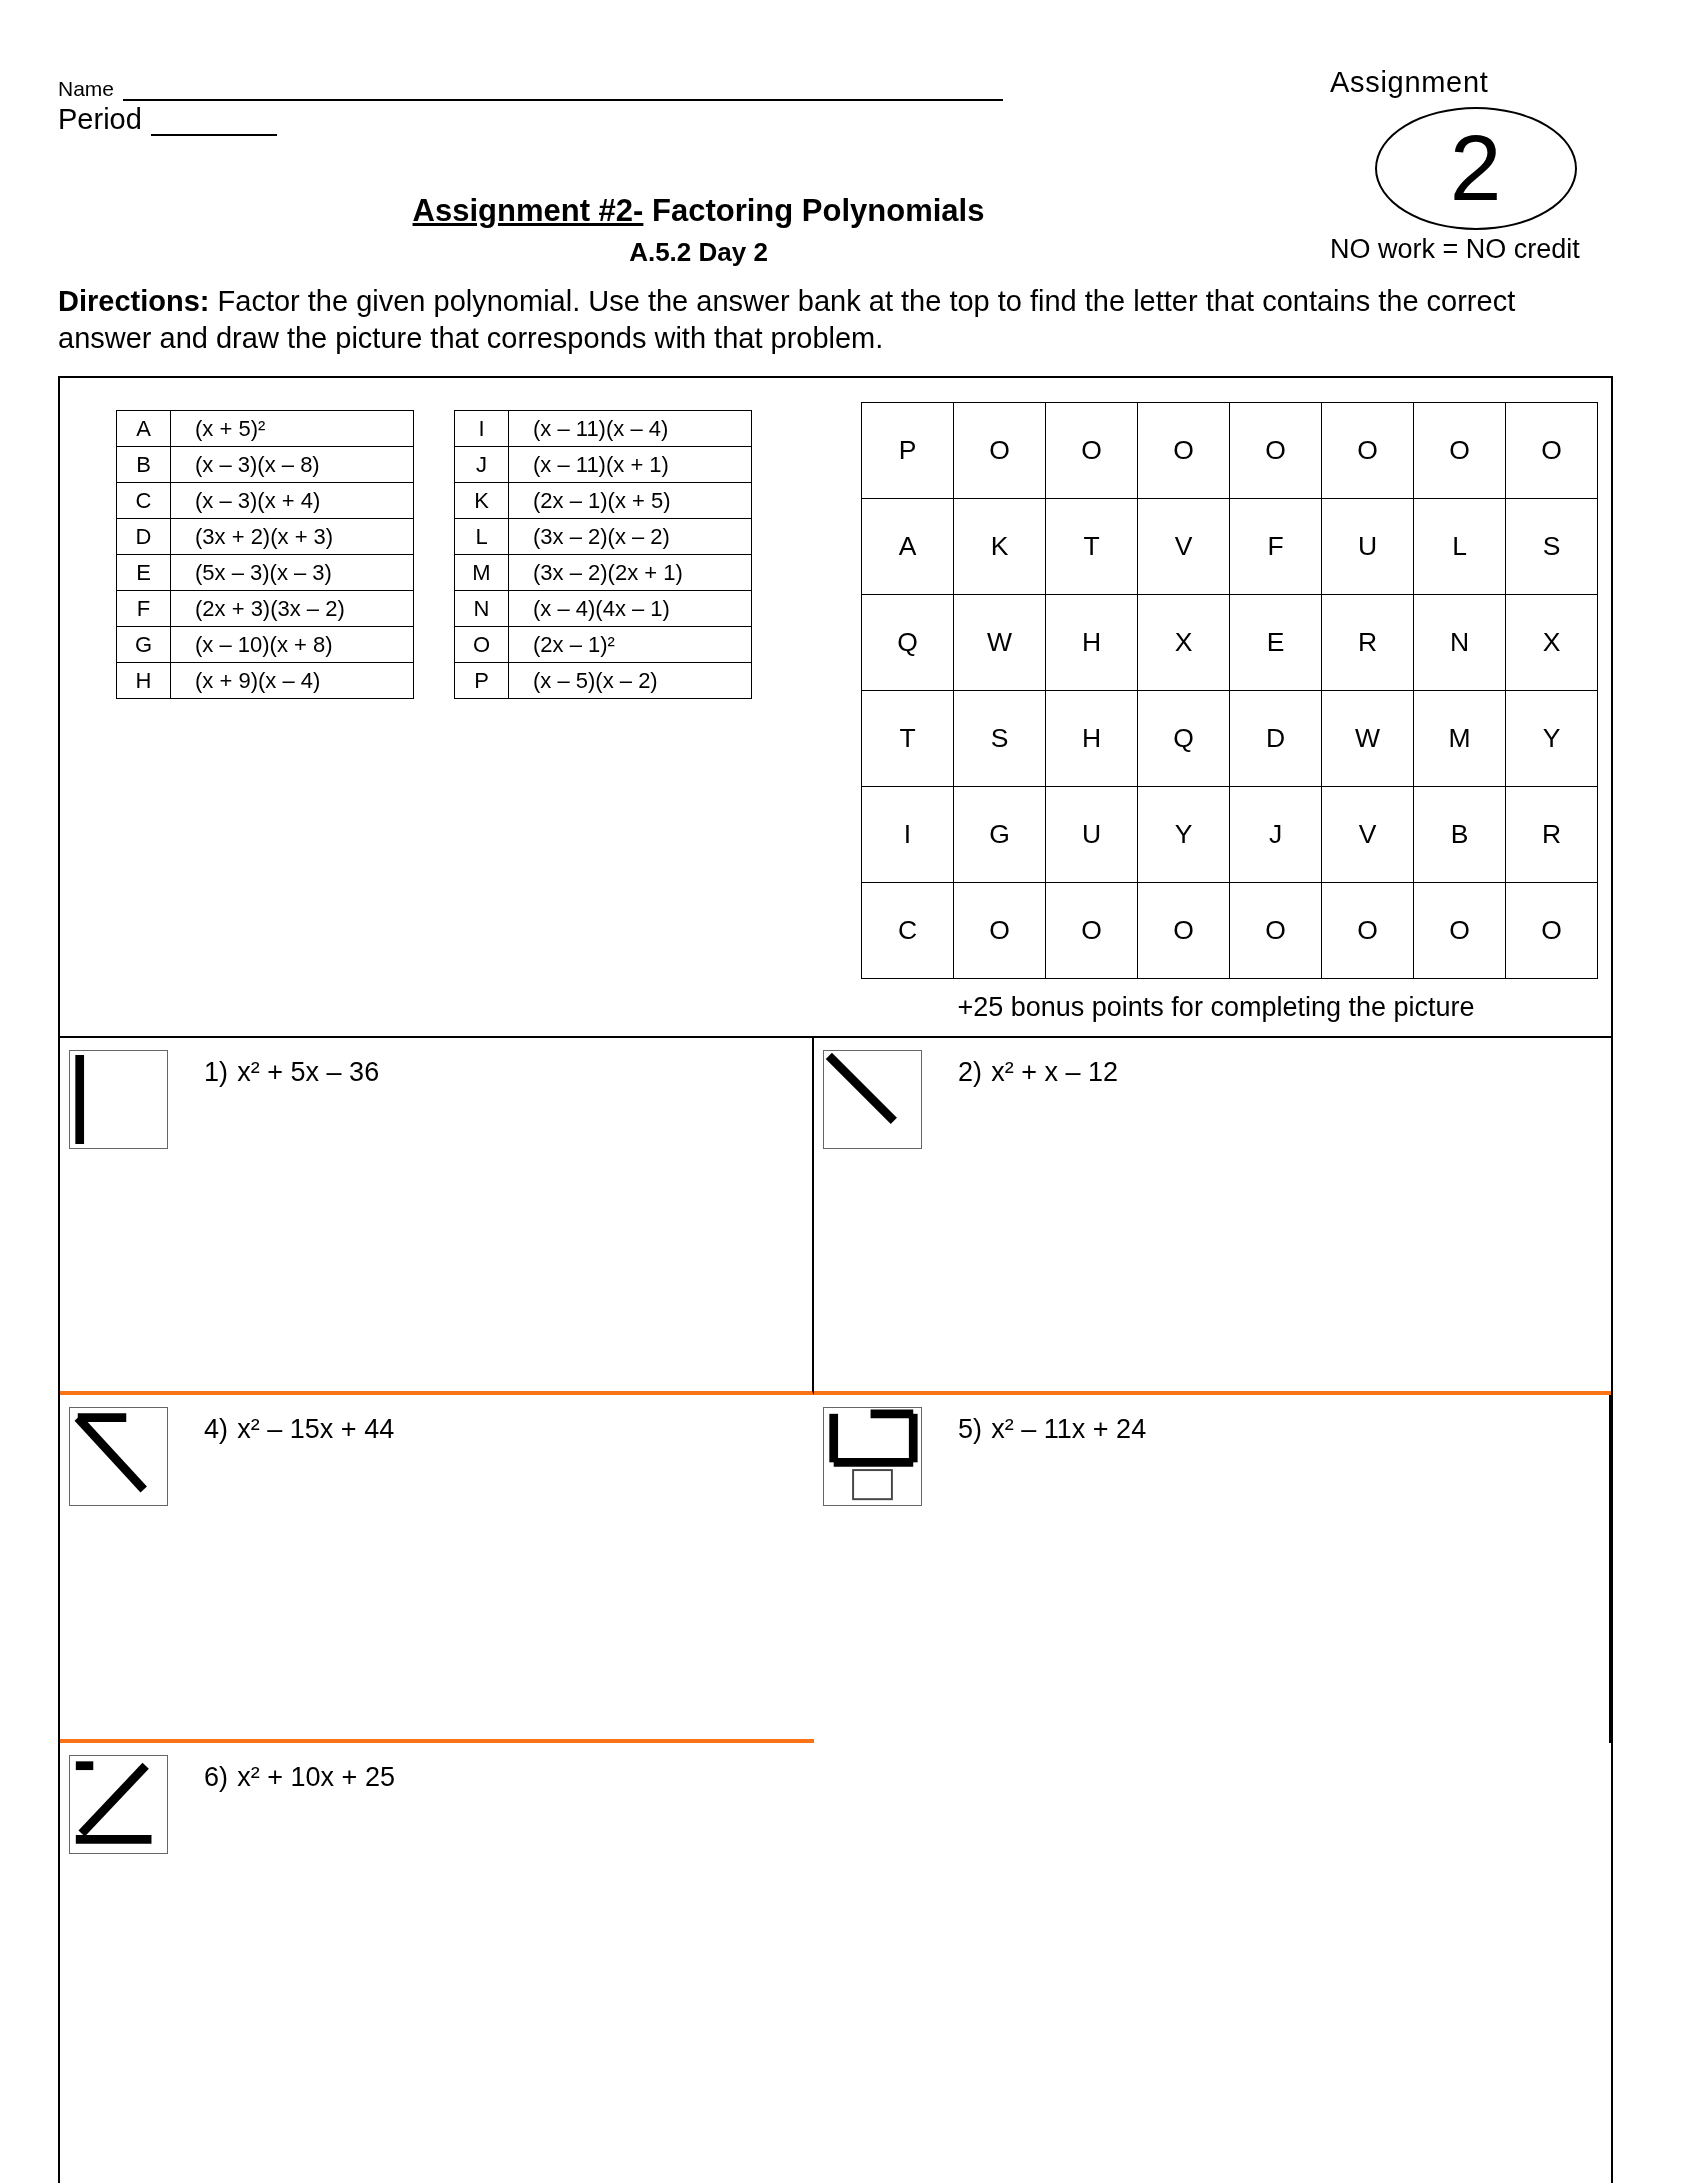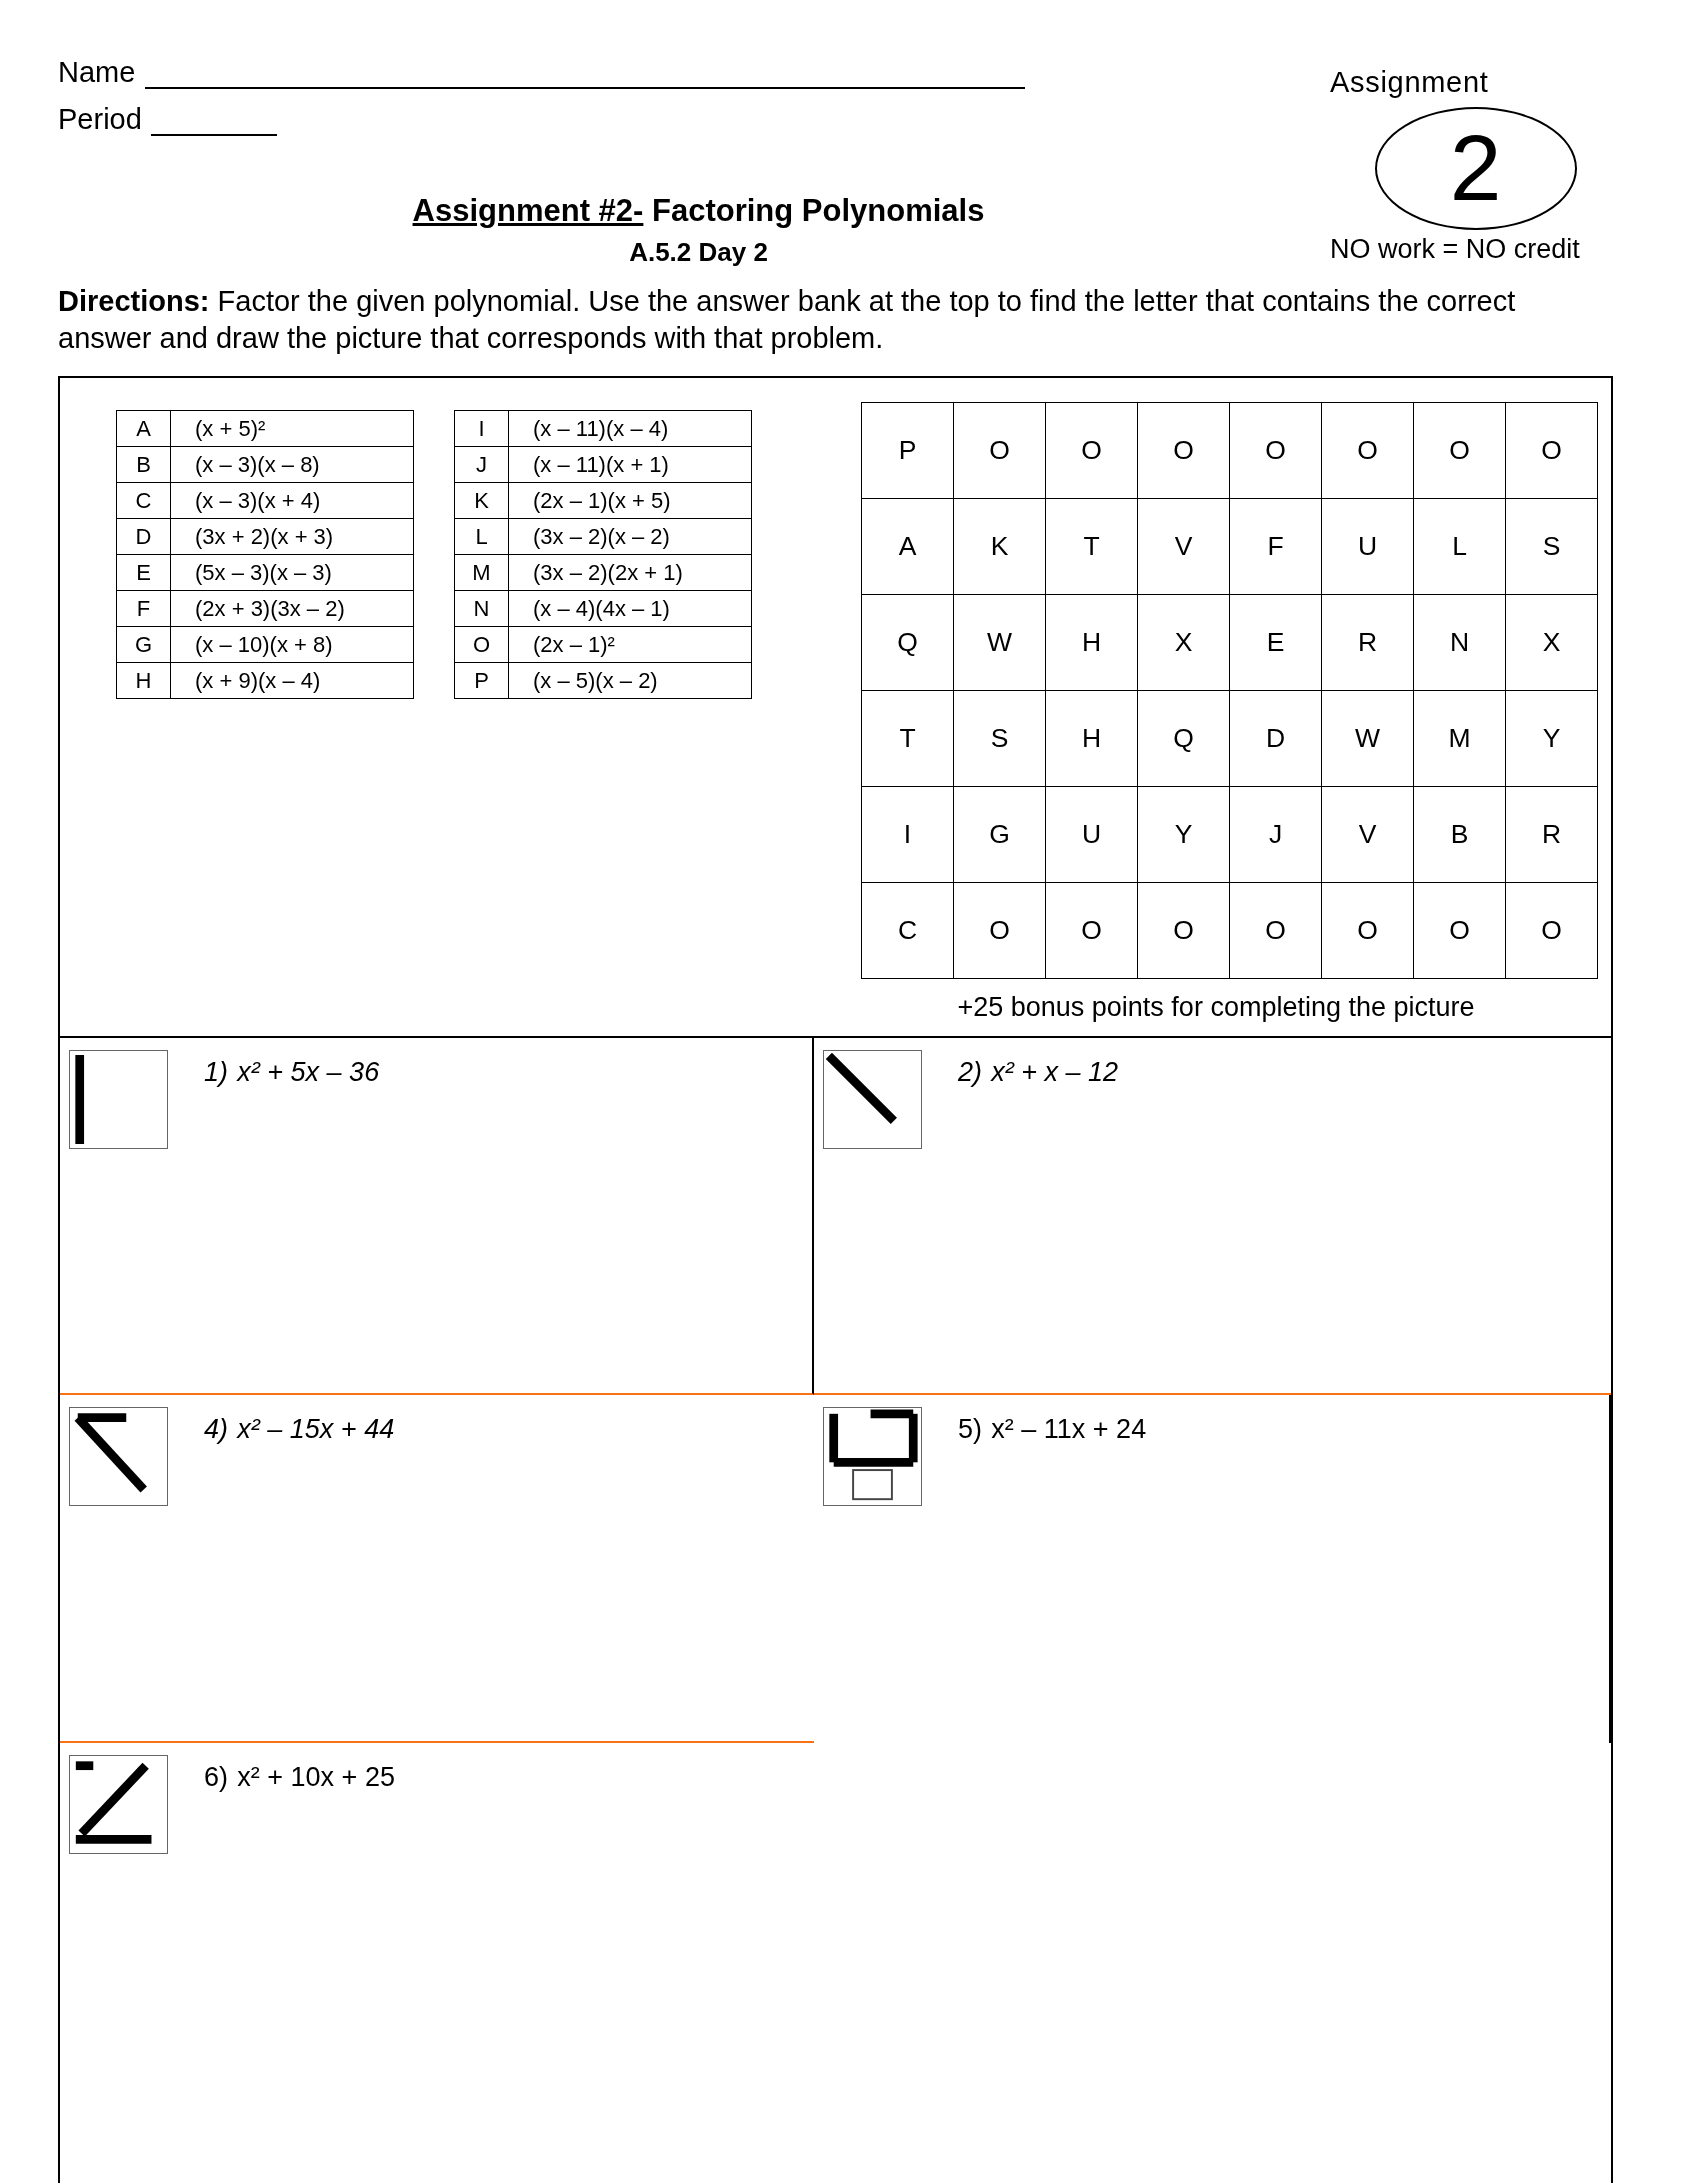--- a/index.html
+++ b/index.html
@@ -1,21 +1,21 @@
 <!DOCTYPE html>
 <html style="font-size:10.6px"><head>
 <meta charset="utf-8">
 <style>
   html,body{margin:0;padding:0;}
   body{
     width:1687px;height:2183px;position:relative;background:#ffffff;color:#000;
     font-family:"Liberation Sans", sans-serif;
   }
   
-  .name-row{position:absolute;left:58px;top:56px;font-size:29px;}
+  .name-row{position:absolute;left:58px;top:72px;font-size:21px;}
   .period-row{position:absolute;left:58px;top:103px;font-size:29px;}
   .blank-line{display:inline-block;border-bottom:2px solid #000;height:26.5px;vertical-align:bottom;margin-left:9.3px;}
   .name-line{width:880px;}
   .period-line{width:126px;}
 
   .title-block{position:absolute;left:318px;top:193px;width:761px;text-align:center;}
   .title-main{font-size:31px;font-weight:bold;}
   .title-main .u{text-decoration:underline;}
   .title-sub{font-size:26px;font-weight:bold;margin-top:8px;}
 
@@ -45,21 +45,21 @@
   table.lgrid{border-collapse:collapse;position:absolute;left:801px;top:24px;}
   table.lgrid td{border:1.3px solid #000;width:89px;height:93px;text-align:center;
     vertical-align:middle;font-size:26.5px;}
 
   .bonus{position:absolute;left:801px;top:614px;width:710px;text-align:center;font-size:27px;white-space:nowrap;}
 
   
   .problems{display:grid;grid-template-columns:754px 1fr;grid-template-rows:357px 348px 1fr;height:1148px;}
   .pcell{position:relative;box-sizing:border-box;}
   .bR{border-right:2px solid #000;}
-  .bB{border-bottom:2px solid #f97316;font-style:italic;}
+  .bB{border-bottom:4px solid #f97316;}
   .pic-frame{position:absolute;left:8.6px;top:12px;width:99px;height:99px;border:1.3px solid #666;box-sizing:border-box;}
   .pic-frame svg{width:100%;height:100%;display:block;}
   .ptext{position:absolute;left:144px;top:18.5px;font-size:27px;white-space:nowrap;}
   .ptext .pnum{margin-right:9.3px;}
 </style>
 </head>
 <body>
 
 <div class="name-row">
   <span>Name</span><span class="blank-line name-line"></span>

